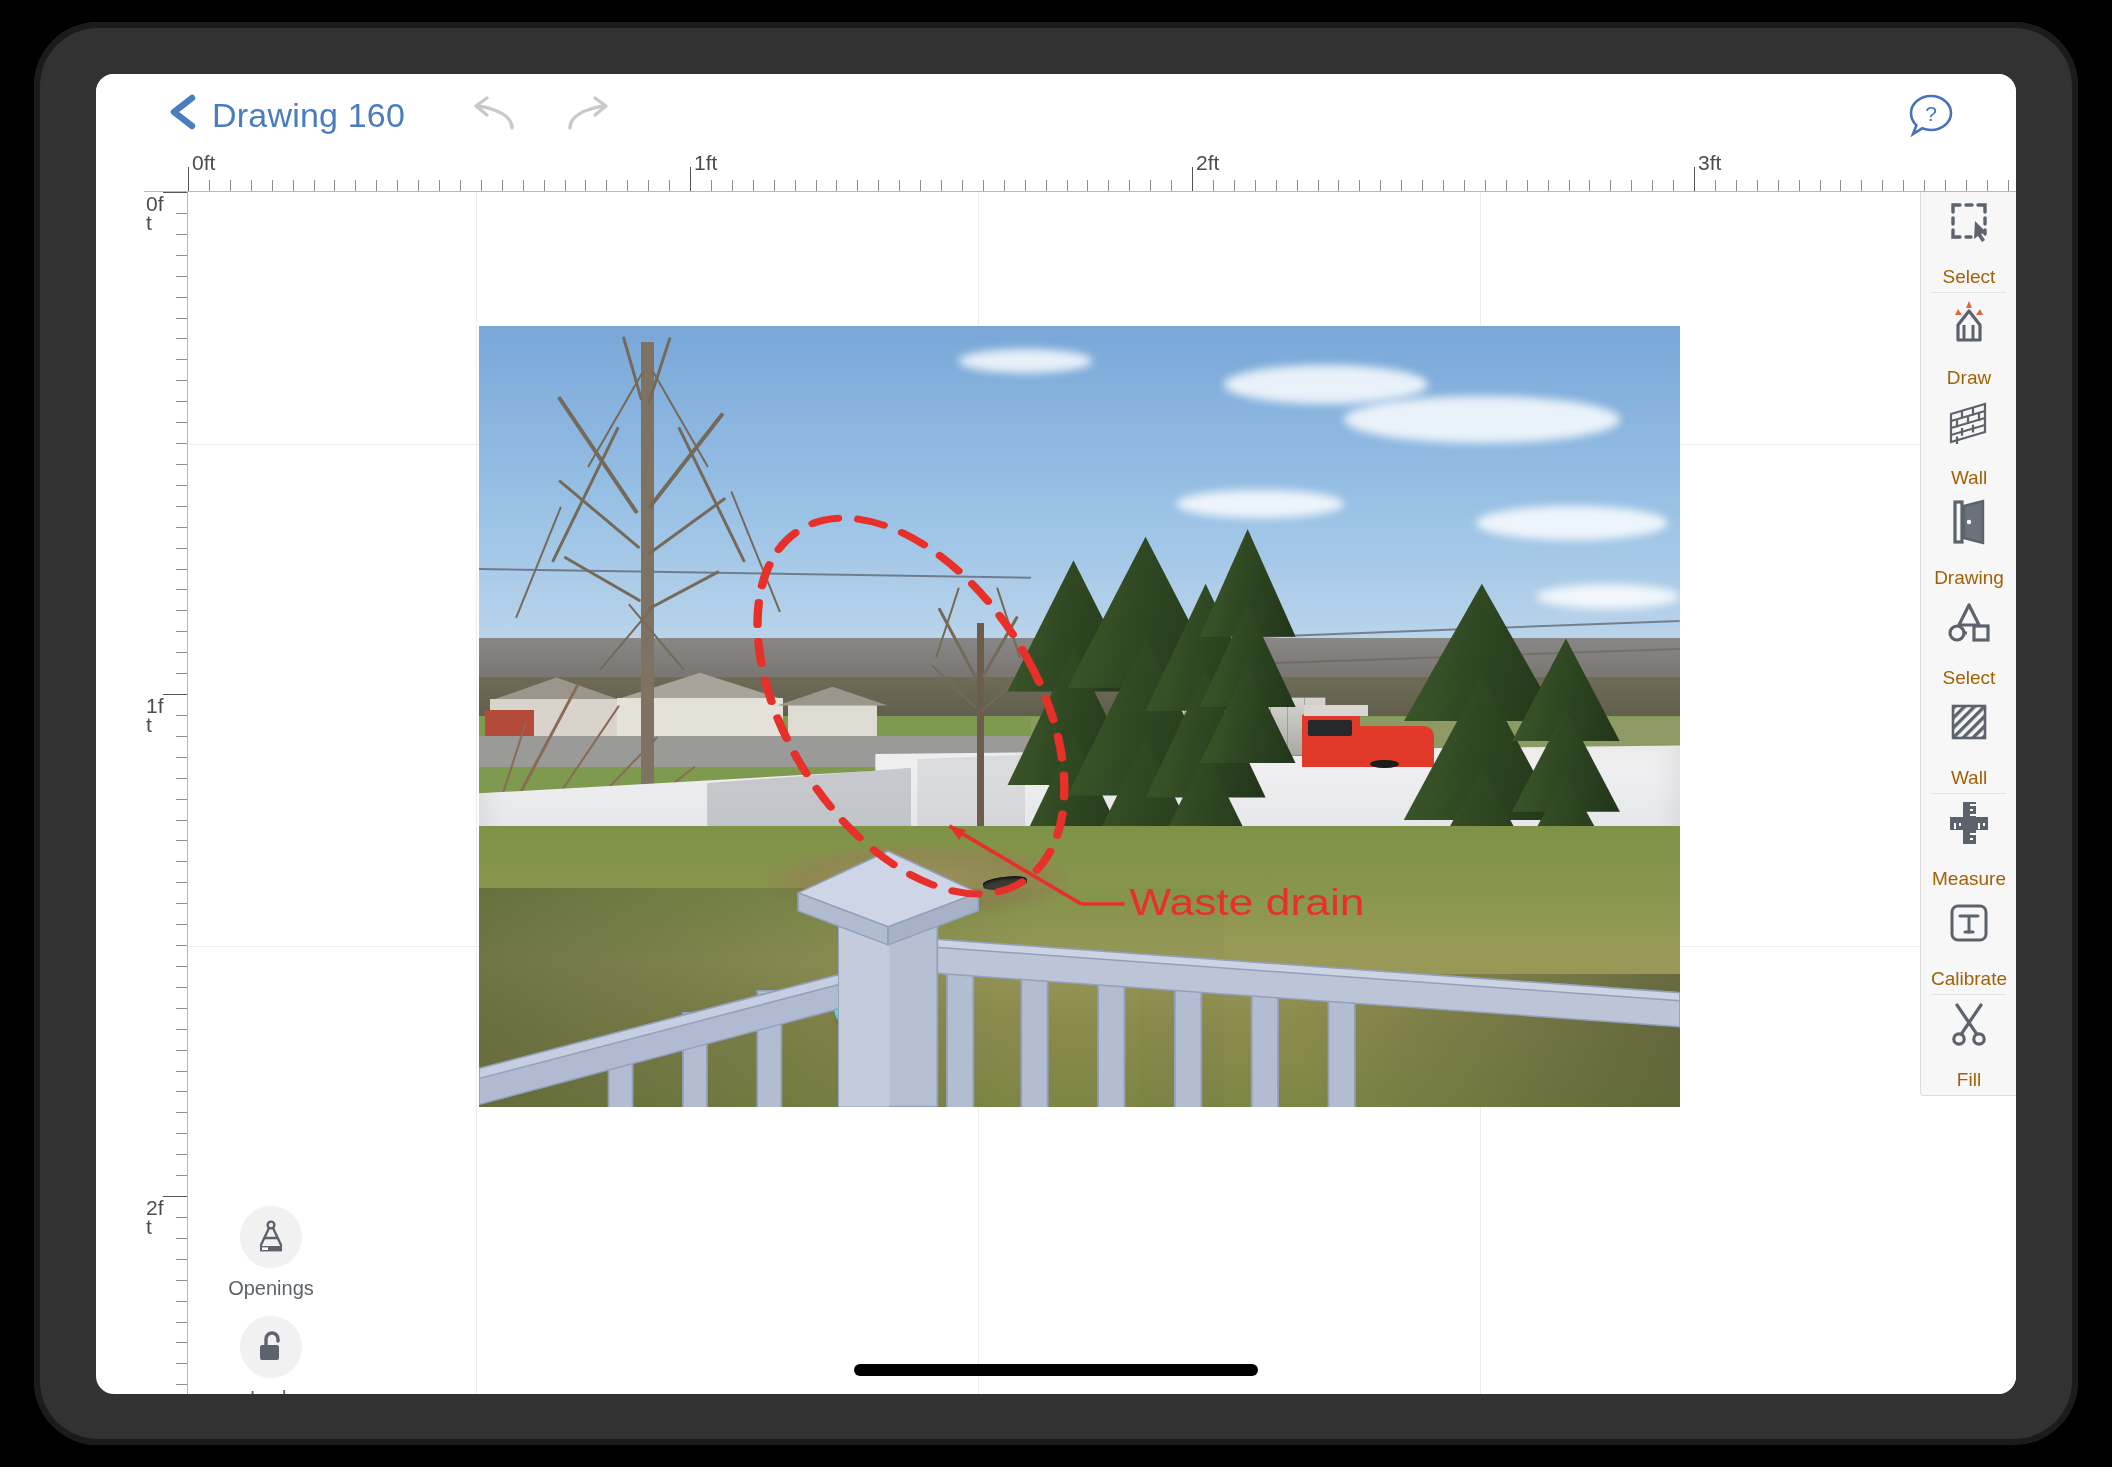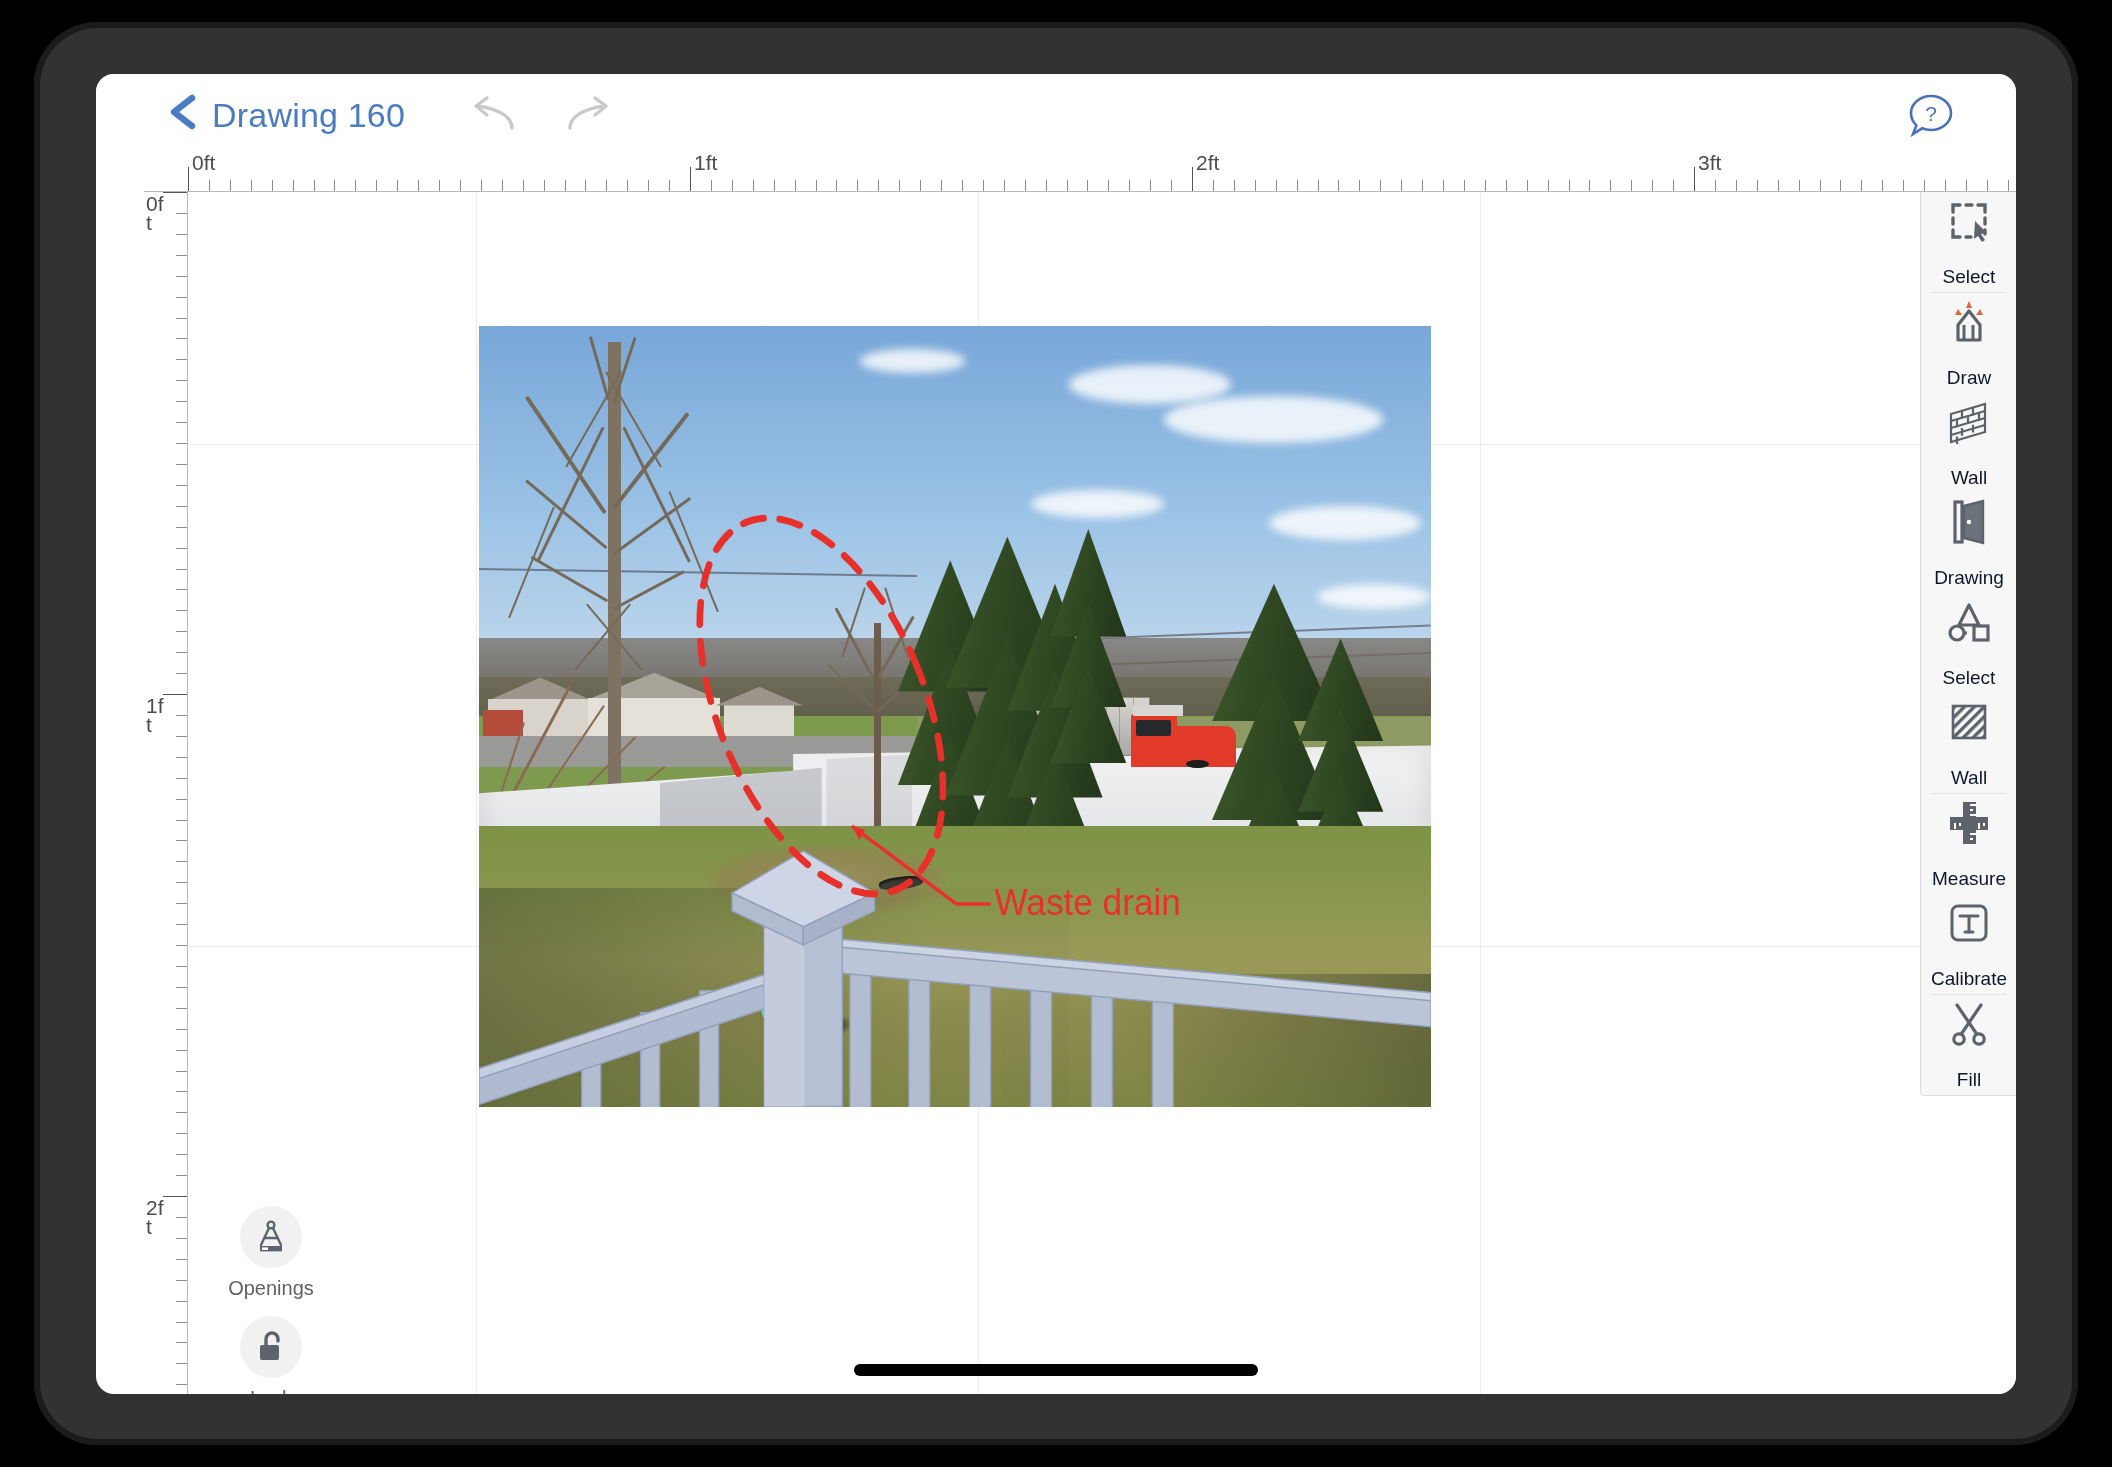--- a/index.html
+++ b/index.html
@@ -78,21 +78,21 @@
   #canvas{
     position:absolute; left:92px; top:118px; right:0; bottom:0;
     background:#ffffff; overflow:hidden;
   }
   .gridline-v{ position:absolute; top:0; bottom:0; width:1px; background:#ececec;}
   .gridline-h{ position:absolute; left:0; right:0; height:1px; background:#ececec;}
 
   
   #photo{
     position:absolute; left:291px; top:134px;
-    width:952px; height:781px;
+    width:1201px; height:781px;
     overflow:hidden;
     background:#7e9a4e;
   }
   .pl{ position:absolute; }
 
   
   #sky{ left:0; top:0; width:100%; height:45%;
     background:linear-gradient(#78a7d8 0%, #9cc3e6 55%, #c3d9ec 100%);}
   .cloud{ position:absolute; border-radius:50%; background:rgba(255,255,255,.82); filter:blur(4px);}
   
@@ -166,21 +166,21 @@
     border-left:1px solid #dcdcdc;
     border-bottom:1px solid #dcdcdc;
     border-bottom-left-radius:4px;
   }
   .tool{
     position:relative; width:96px; height:100px;
     display:flex; flex-direction:column; align-items:center; justify-content:center;
     cursor:pointer;
   }
   .tool .tico{ height:50px; display:flex; align-items:center; justify-content:center;}
-  .tool .tlabel{ font-size:19px; color:#0f172a; margin-top:20px;}
+  .tool .tlabel{ font-size:19px; color:#a16207; margin-top:20px;}
   .tsep{ height:1px; background:#e2e2e2; margin:0 10px;}
 
   
   .lefttool{ position:absolute; width:110px; display:flex; flex-direction:column;
              align-items:center; cursor:pointer;}
   .ltbubble{ width:62px; height:62px; border-radius:50%; background:#f1f1f1;
              display:flex; align-items:center; justify-content:center;}
   .ltlabel{ font-size:20px; color:#5e6369; margin-top:9px;}
   #calibrate-tool{ left:120px; top:1132px; }
   #lock-tool{ left:120px; top:1242px; }

